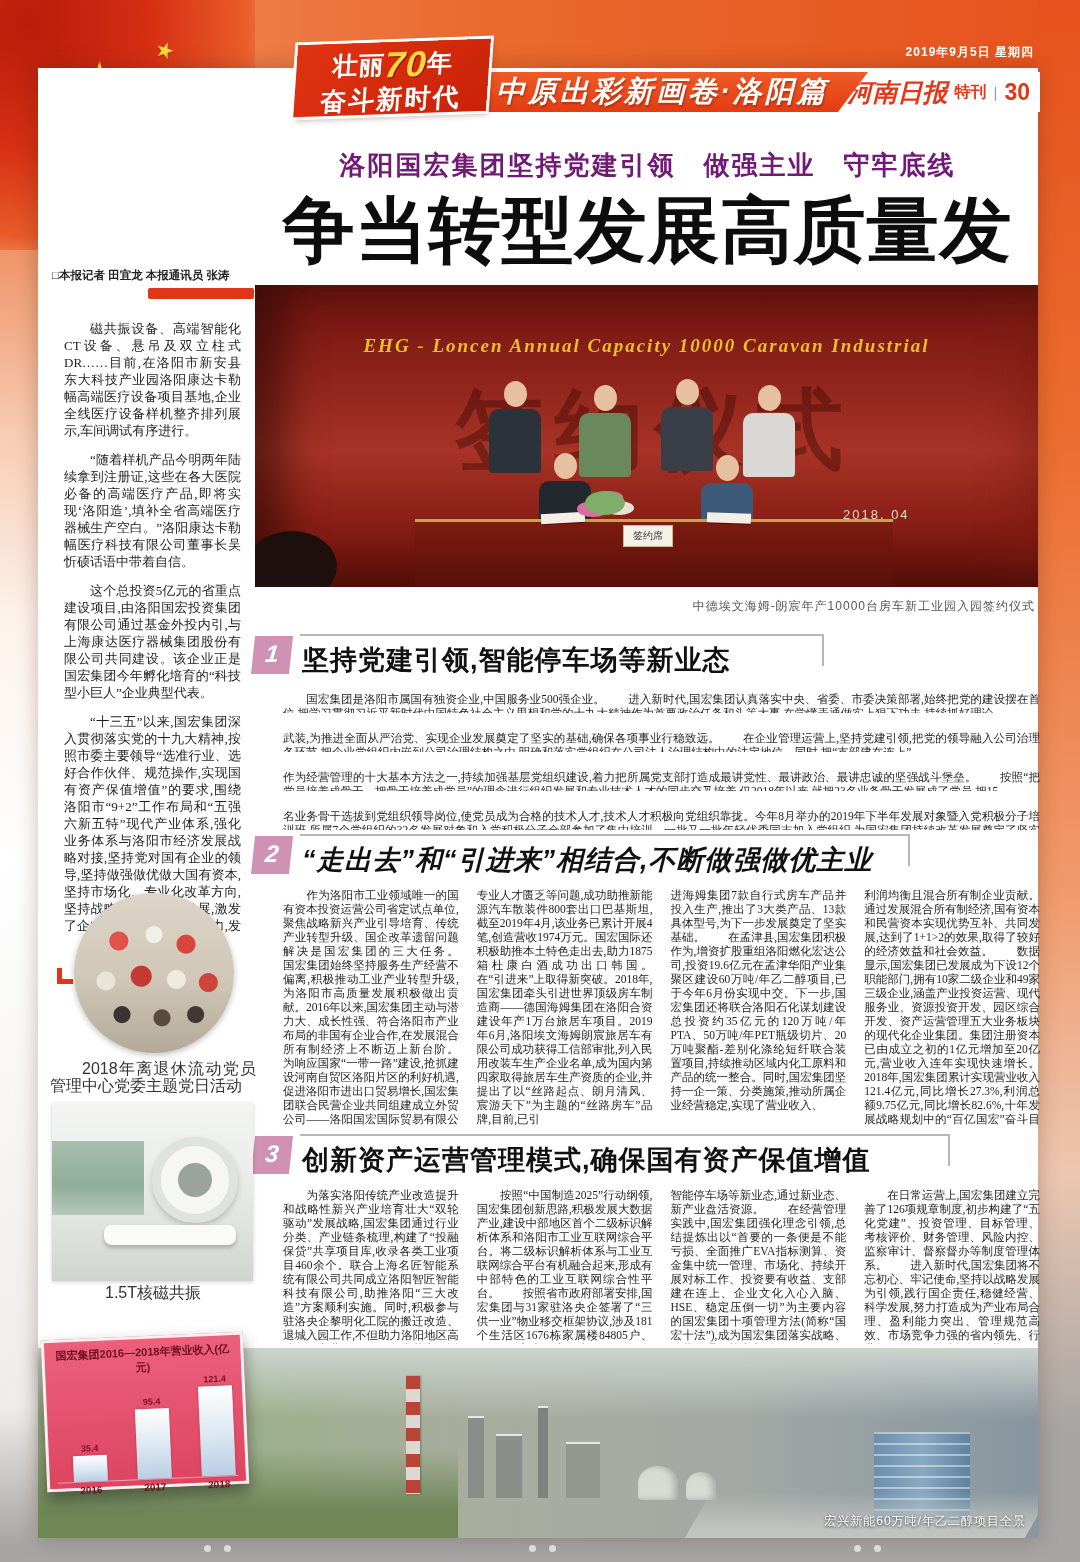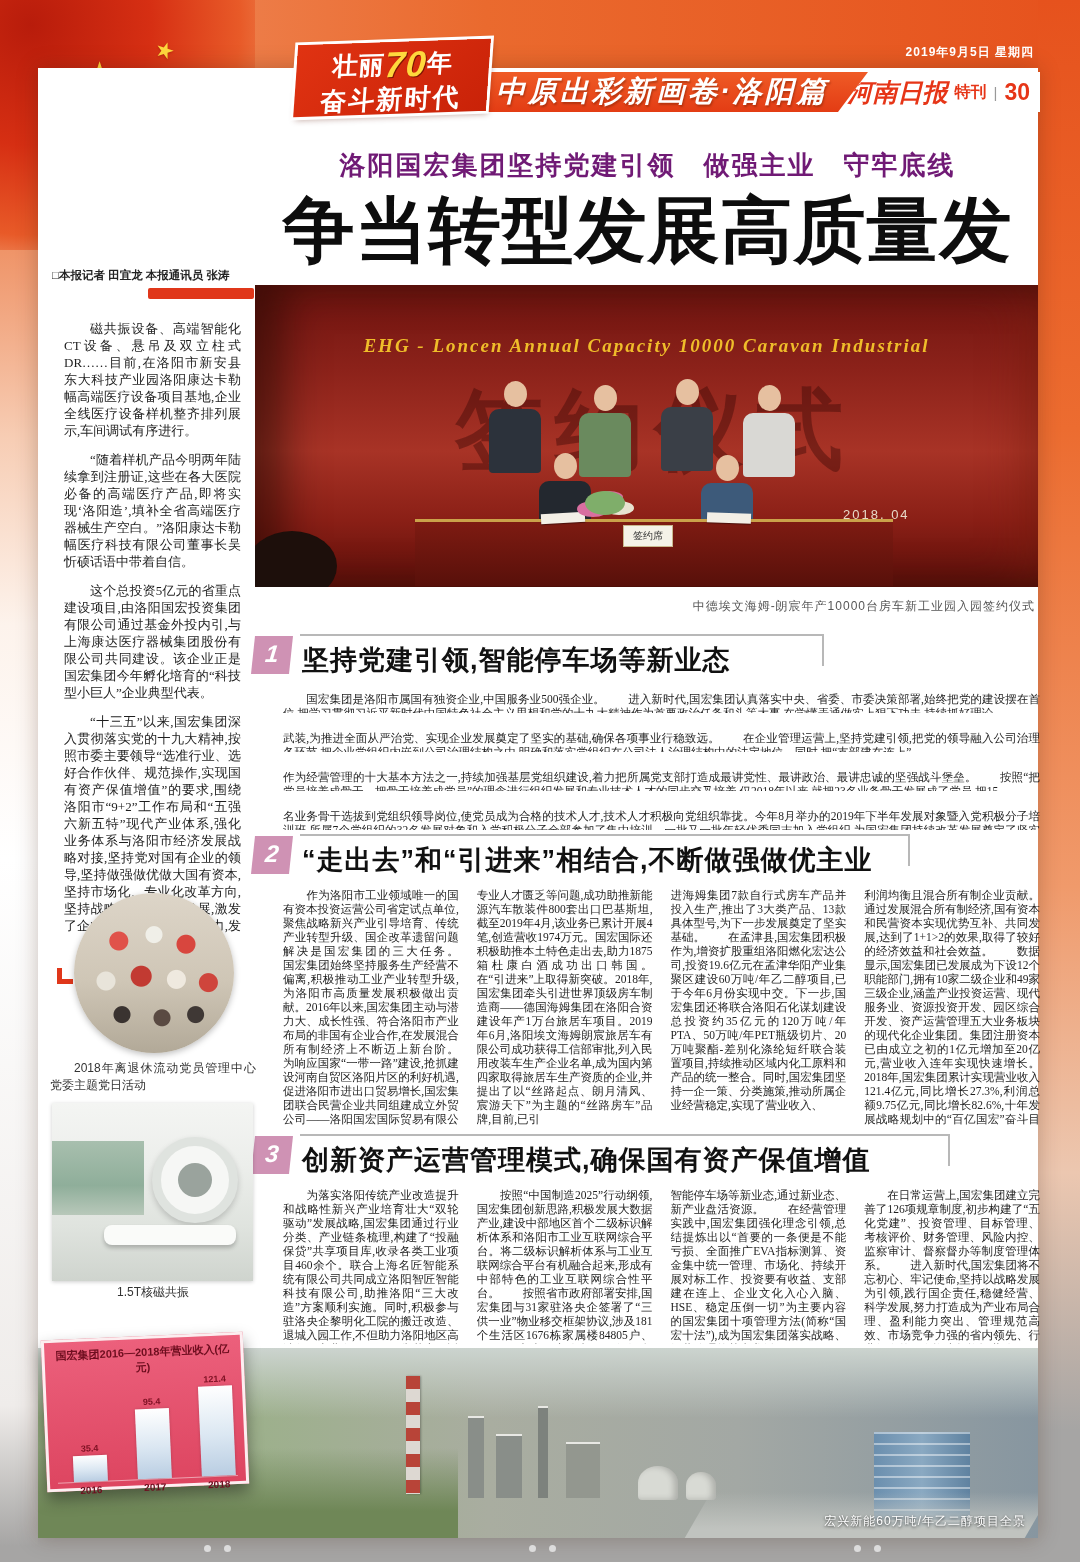--- a/index.html
+++ b/index.html
@@ -90,40 +90,40 @@
   
   .badge{position:absolute;width:38px;height:38px;background:#cf92b4;color:#fff;text-align:center;
     font-size:24px;font-weight:900;font-style:italic;line-height:36px;transform:skewX(-6deg);}
   .sec-title{position:absolute;font-size:27px;font-weight:900;color:#111;letter-spacing:1px;z-index:2;}
   .sec-rule{position:absolute;border-top:2px solid #b8b8b8;border-right:2px solid #b8b8b8;height:30px;}
   .sec-body{position:absolute;left:283px;width:757px;display:flex;gap:18px;overflow:hidden;}
   .sec-body .col{flex:1;font-family:"Liberation Serif",serif;font-size:11.5px;line-height:14px;
     color:#1e1e1e;text-align:justify;overflow:hidden;}
   .b1{left:253px;top:636px;} .t1{left:302px;top:642px;} .r1r{left:300px;top:634px;width:522px;}
   .sb1{top:692px;height:138px;flex-direction:column;}
-  .b2{left:253px;top:836px;} .t2{left:302px;top:842px;} .r2r{left:300px;top:834px;width:608px;}
+  .b2{left:253px;top:836px;} .t2{left:302px;top:842px;font-style:italic;} .r2r{left:300px;top:834px;width:608px;}
   .sb2{top:888px;height:238px;}
   .b3{left:253px;top:1136px;} .t3{left:302px;top:1142px;} .r3r{left:300px;top:1134px;width:648px;}
   .sb3{top:1188px;height:156px;}
   
   .circle-photo{position:absolute;left:74px;top:893px;width:160px;height:160px;border-radius:50%;
     background:
       radial-gradient(circle at 28% 30%,#e0524a 0 9px,rgba(0,0,0,0) 10px),
       radial-gradient(circle at 50% 26%,#f0efe8 0 8px,rgba(0,0,0,0) 9px),
       radial-gradient(circle at 70% 32%,#d8463e 0 9px,rgba(0,0,0,0) 10px),
       radial-gradient(circle at 20% 55%,#e8e4da 0 9px,rgba(0,0,0,0) 10px),
       radial-gradient(circle at 42% 52%,#c23a32 0 10px,rgba(0,0,0,0) 11px),
       radial-gradient(circle at 64% 54%,#efe9df 0 9px,rgba(0,0,0,0) 10px),
       radial-gradient(circle at 84% 56%,#cf453c 0 9px,rgba(0,0,0,0) 10px),
       radial-gradient(circle at 30% 76%,#3a3330 0 8px,rgba(0,0,0,0) 9px),
       radial-gradient(circle at 55% 78%,#5a4a42 0 8px,rgba(0,0,0,0) 9px),
       radial-gradient(circle at 76% 76%,#3f3835 0 8px,rgba(0,0,0,0) 9px),
       linear-gradient(180deg,#ddd5c8 0%,#cfc6b6 55%,#b2a998 100%);
     box-shadow:0 2px 6px rgba(0,0,0,.25);}
-  .cap{position:absolute;left:50px;width:206px;font-size:12px;color:#333;line-height:17px;text-align:justify;}
+  .cap{position:absolute;left:50px;width:206px;font-size:16px;color:#333;line-height:17px;text-align:justify;}
   .cap1{top:1060px;text-indent:2em;}
   .mri{position:absolute;left:52px;top:1103px;width:201px;height:178px;overflow:hidden;
     background:linear-gradient(180deg,#f4f5f3 0%,#eceeeb 35%,#dfe3de 70%,#cfd4ce 100%);
     box-shadow:0 1px 4px rgba(0,0,0,.2);}
   .mri .window{position:absolute;left:0;top:38px;width:92px;height:74px;
     background:linear-gradient(180deg,#a8bfae,#8fae9a 60%,#b8c8ba);}
   .mri .donut{position:absolute;left:100px;top:34px;width:86px;height:86px;border-radius:50%;
     background:#f6f7f5;border:9px solid #dfe3df;box-sizing:border-box;box-shadow:0 3px 6px rgba(0,0,0,.18);}
   .mri .hole{position:absolute;left:126px;top:60px;width:34px;height:34px;border-radius:50%;background:#9aa39d;}
   .mri .bed{position:absolute;left:52px;top:122px;width:132px;height:20px;border-radius:8px;background:#fafbf9;

